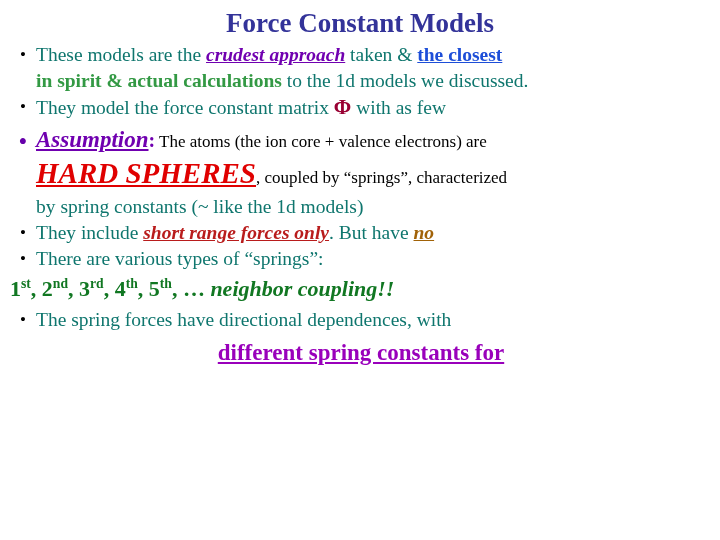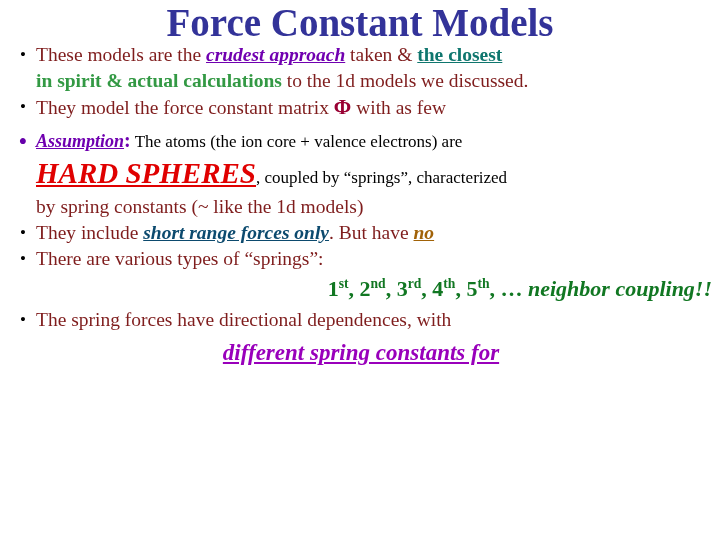--- a/index.html
+++ b/index.html
@@ -19,21 +19,21 @@
     height: 540px;
     background: #ffffff;
     box-sizing: border-box;
   }
 
   .slide-title {
     text-align: center;
     color: #333399;
     font-family: "Liberation Serif", "DejaVu Serif", serif;
     font-weight: bold;
-    font-size: 39px;
+    font-size: 27px;
     line-height: 34px;
     margin: 6px 0 2px 0;
     letter-spacing: 0px;
   }
 
   .body-block {
     padding: 0 8px 0 10px;
   }
 
   .bullet-row {
@@ -55,93 +55,92 @@
   .bullet-mark.purple-big {
     color: #6600aa;
     font-size: 25px;
     line-height: 30px;
   }
   .bullet-text {
     flex: 1 1 auto;
   }
 
   
-  .r-plain { color: #7f1d1d; }
+  .r-plain { color: #0f766e; }
   .r-purple-bi-u {
     color: #7000b0;
     font-weight: bold;
     font-style: italic;
     text-decoration: underline;
   }
   .r-maroon-b-u {
-    color: #0f766e;
+    color: #1d4ed8;
     font-weight: bold;
     text-decoration: underline;
   }
   .r-green-b-u {
     color: #339944;
     font-weight: bold;
     margin-top: 45px;
   }
   .r-maroon-phi {
     color: #990033;
     font-weight: bold;
     font-size: 21px;
   }
   .r-purple-big-bi-u {
     color: #7000b0;
     font-weight: bold;
     font-style: italic;
     text-decoration: underline;
-    font-size: 18px;
+    font-size: 23px;
   }
   .r-purple-colon {
     color: #7000b0;
     font-weight: bold;
     font-size: 20px;
   }
   .r-small {
     font-size: 17px;
     color: #000000;
   }
   .r-red-big-bi-u {
     color: #e00000;
     font-weight: bold;
     font-style: italic;
     text-decoration: underline;
     font-size: 29px;
   }
   .r-blue-bi-u {
-    color: #0c4a6e;
+    color: #b91c1c;
     font-weight: bold;
     font-style: italic;
     text-decoration: underline;
   }
   .r-black-bi-u {
     color: #a16207;
     font-weight: bold;
     font-style: italic;
     text-decoration: underline;
   }
   .r-red-bi-u {
     color: #e00000;
     font-weight: bold;
     font-style: italic;
     text-decoration: underline;
   }
   .r-purple-bi-u-big {
     color: #9900bb;
     font-weight: bold;
-    font-style: italic;
     text-decoration: underline;
     font-size: 23px;
   }
 
   .centered-line {
-    text-align: right;
+    text-align: left;
     line-height: 29px;
   }
   .green-ordinals {
     color: #117722;
     font-weight: bold;
     font-size: 22px;
   }
   .green-ordinals sup {
     font-size: 0.62em;
     vertical-align: super;

